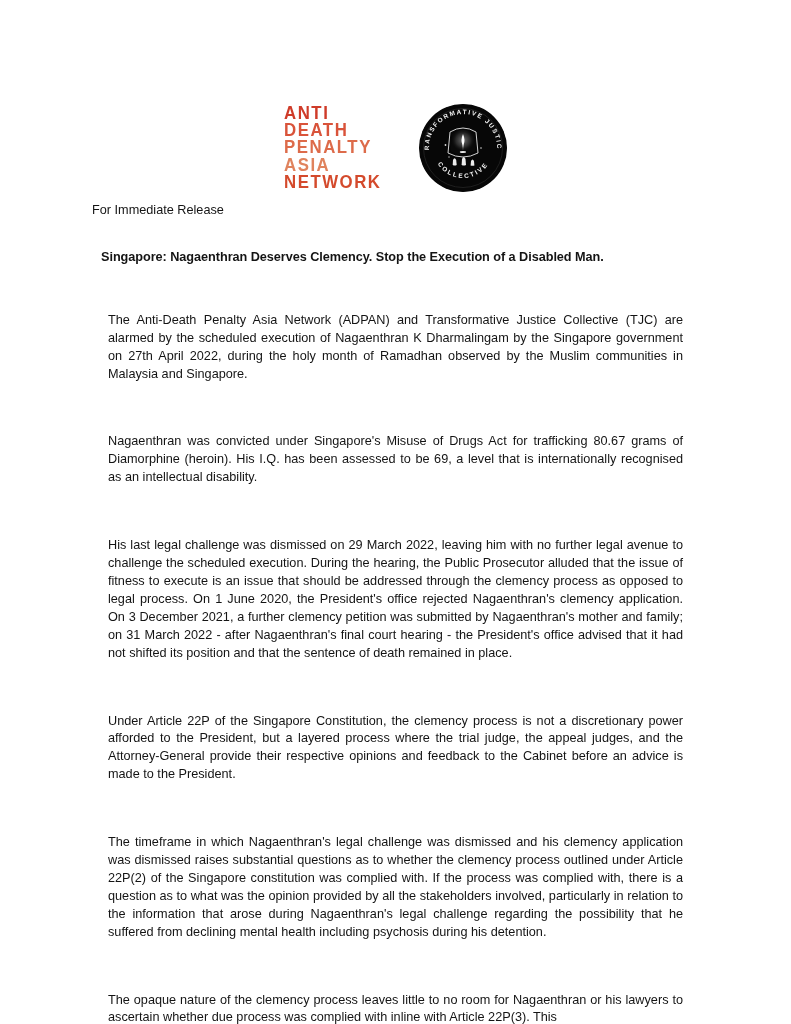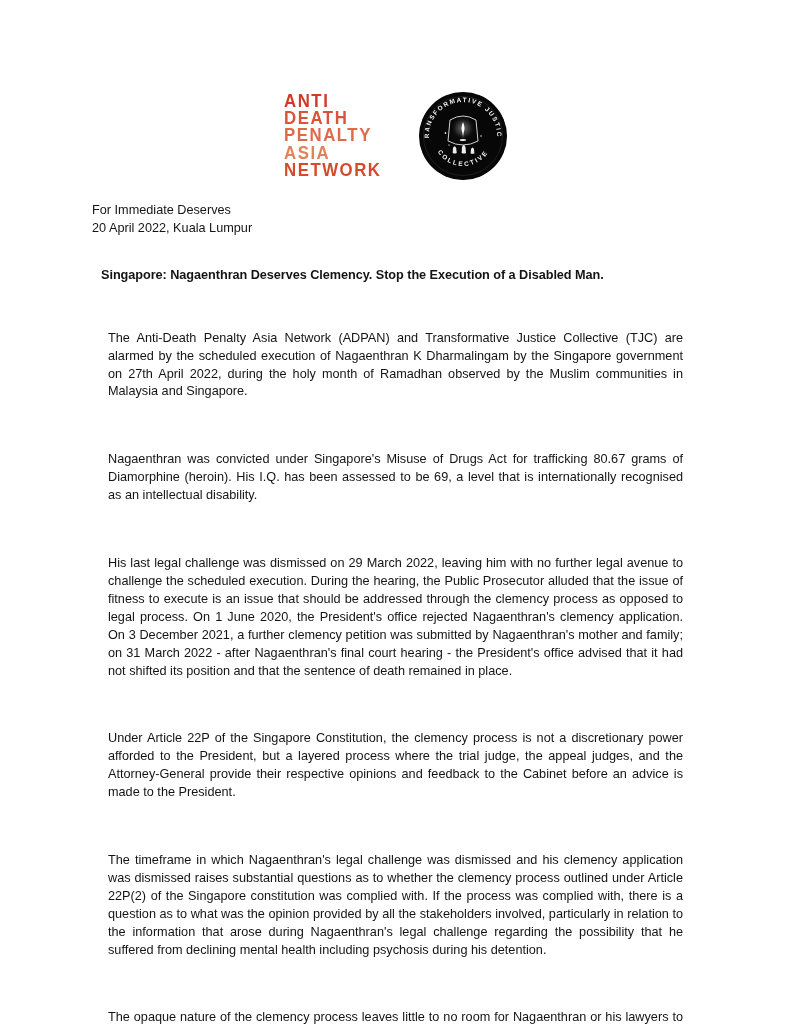--- a/index.html
+++ b/index.html
@@ -19,21 +19,21 @@
     position: relative;
     width: 791px;
     height: 1024px;
     background: #ffffff;
     box-sizing: border-box;
   }
 
   
   .logo-band {
     position: absolute;
-    top: 84px;
+    top: 96px;
     left: 0;
     width: 791px;
     height: 104px;
     display: flex;
     align-items: center;
     justify-content: center;
     gap: 34px;
   }
 
   
@@ -162,22 +162,21 @@
           <circle cx="26.5" cy="41" r="0.9" fill="#d8d8d8"></circle>
           <circle cx="62" cy="44" r="0.8" fill="#d8d8d8"></circle>
           <circle cx="30" cy="53" r="0.7" fill="#cfcfcf"></circle>
         </g>
       </svg>
     </div>
   </div>
 
   <div class="content">
 
-    <div class="release-line">For Immediate Deserves</div>
-    <div class="release-line">20 April 2022, Kuala Lumpur</div>
+    <div class="release-line">For Immediate Release</div>
 
     <div class="gap-after-release"></div>
 
     <h1 class="headline">Singapore: Nagaenthran Deserves Clemency. Stop the Execution of a Disabled Man.</h1>
 
     <div class="gap-after-headline"></div>
 
     <p class="body-para">The Anti-Death Penalty Asia Network (ADPAN) and Transformative Justice Collective (TJC) are alarmed by the scheduled execution of Nagaenthran K Dharmalingam by the Singapore government on 27th April 2022, during the holy month of Ramadhan observed by the Muslim communities in Malaysia and Singapore.</p>
     <div class="gap-para"></div>
 

